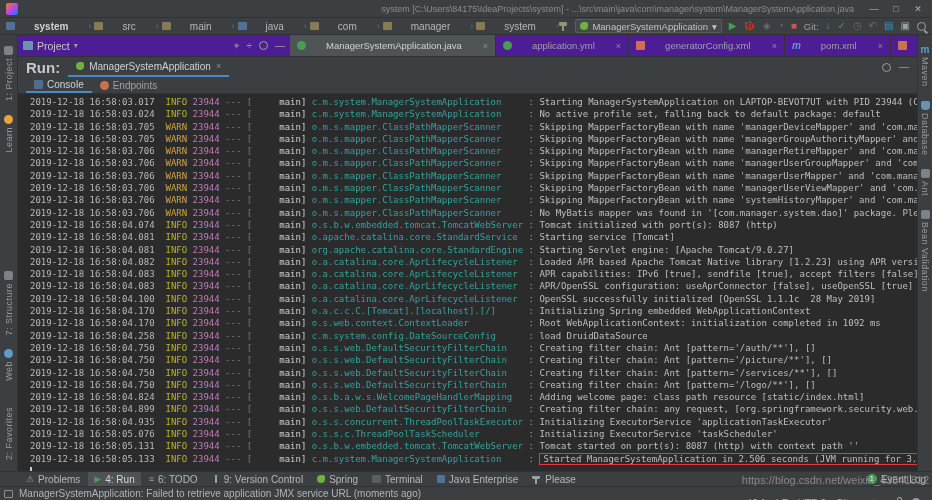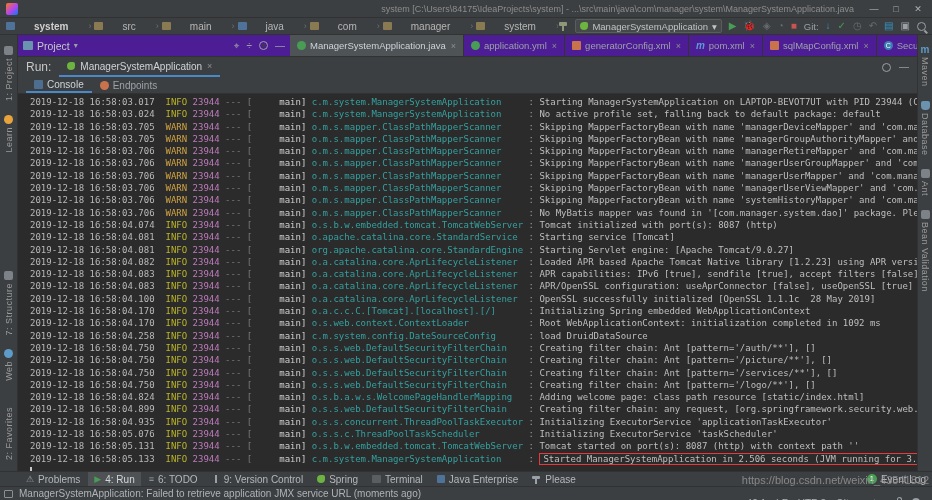--- a/index.html
+++ b/index.html
@@ -64,32 +64,32 @@
   
   .tabsrow { height:22px; display:flex; align-items:stretch; background:#4c1d95; border-bottom:1px solid #323232; flex:none; }
   .project-header { width:272px; flex:none; display:flex; align-items:center; padding:0 5px; gap:4px; }
   .ph-icon { width:10px; height:9px; background:#6a93b0; border-radius:1px; }
   .ph-title { font-size:10.5px; color:#c7c7c7; }
   .ph-caret { font-size:8px; color:#9aa0a6; }
   .ph-tools { margin-left:auto; display:flex; gap:7px; align-items:center; }
   .gear { width:9px; height:9px; border:1.5px solid #9aa0a6; border-radius:50%; position:relative; }
   .gear::after { content:""; position:absolute; inset:2px; background:#3c3f41; border-radius:50%; }
   .tabs { display:flex; align-items:stretch; overflow:hidden; flex:1; }
-  .etab { display:flex; align-items:center; gap:4px; padding:0 7px; font-size:9.5px; color:#9da2a8; border-right:1px solid #323232; white-space:nowrap; cursor:default; }
+  .etab { display:flex; align-items:center; gap:20px; padding:0 7px; font-size:9.5px; color:#9da2a8; border-right:1px solid #323232; white-space:nowrap; cursor:default; }
   .etab.active { background:#4e5356; color:#cfd3d8; }
   .etab .close { color:#8a8f94; font-size:9px; margin-left:1px; }
   .fi { width:9px; height:9px; border-radius:1px; display:inline-block; flex:none; }
   .fi.ic-spring-class, .fi.ic-yml { background:#499c54; border-radius:50%; }
   .fi.ic-xml { background:#c9734d; }
   .fi.ic-maven { background:none; color:#5d9bd5; font-weight:bold; font-style:italic; font-size:10px; line-height:9px; width:auto; }
   .fi.ic-class { background:#3c7fb3; border-radius:50%; color:#fff; font-size:7px; line-height:9px; text-align:center; }
 
   
   .runheader { height:20px; display:flex; align-items:stretch; background:#3c3f41; flex:none; }
-  .run-label { font-size:12px; color:#c7c7c7; align-self:center; padding:0 8px 0 8px; }
+  .run-label { font-size:15px; color:#c7c7c7; align-self:center; padding:0 8px 0 8px;font-weight:bold; }
   .runtab { display:flex; align-items:center; gap:5px; padding:0 8px; font-size:10px; color:#cfd3d8; border-bottom:2px solid #4a88c7; cursor:default; }
   .runtab .close { color:#8a8f94; font-size:9px; }
   .rh-tools { margin-left:auto; display:flex; align-items:center; gap:8px; padding-right:8px; }
   .subtabs { height:17px; display:flex; align-items:stretch; background:#3c3f41; border-bottom:1px solid #323232; flex:none; padding-left:8px; }
   .subtab { display:flex; align-items:center; gap:4px; padding:0 8px; font-size:10px; color:#9da2a8; cursor:default; }
   .subtab.active { color:#cfd3d8; border-bottom:2px solid #4a88c7; }
   .sti { width:9px; height:9px; border-radius:1px; }
   .sti.ic-console { background:#4e6e8f; }
   .sti.ic-endpoints { background:#c9734d; border-radius:50%; }
 

